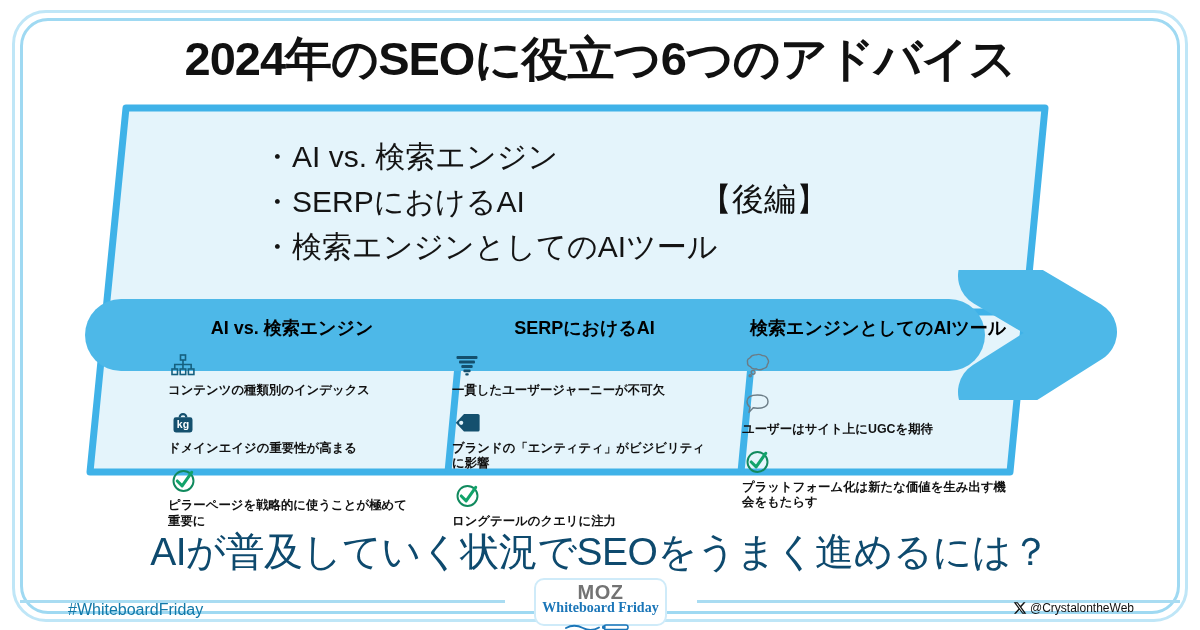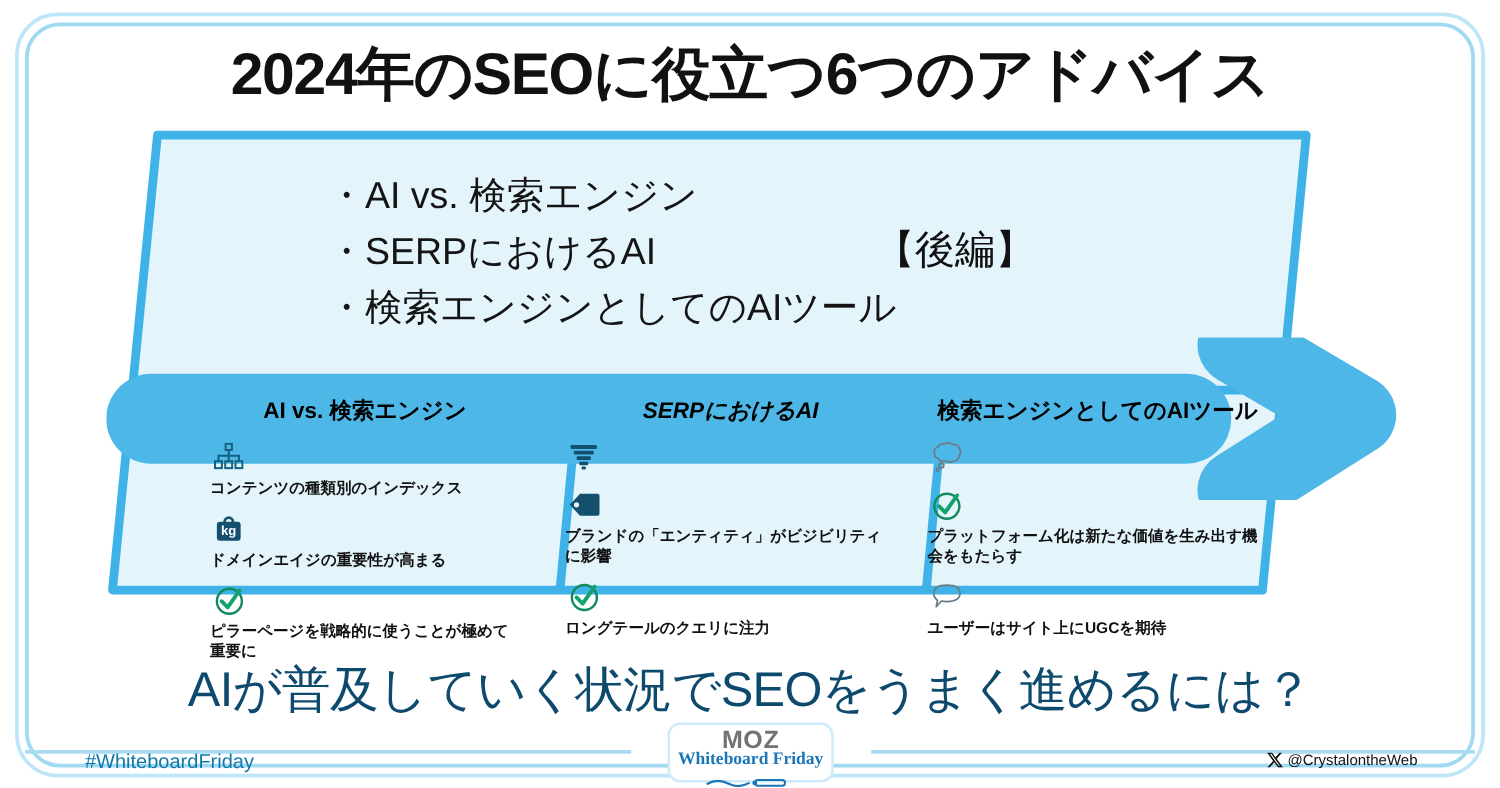--- a/index.html
+++ b/index.html
@@ -104,21 +104,21 @@
 
   .col-head {
     font-size: 18px;
     font-weight: 700;
     color: #000000;
     text-align: center;
     margin-bottom: 9px;
     white-space: nowrap;
   }
   .col-1 .col-head { text-align: center; }
-  .col-2 .col-head { text-align: center; font-style: italic; }
+  .col-2 .col-head { text-align: center; }
   .col-3 .col-head { text-align: left; padding-left: 8px; }
 
   .item {
     display: flex;
     align-items: flex-start;
     margin-bottom: 8px;
     flex-direction: column;
   }
   .item .ic {
     flex: 0 0 30px;
@@ -298,20 +298,21 @@
           <svg width="24" height="24" viewBox="0 0 24 24">
             <g fill="#14506E">
               <rect x="1.5" y="3" width="21" height="3.1" rx="1"></rect>
               <rect x="4" y="7.6" width="16" height="2.9" rx="1"></rect>
               <rect x="6.3" y="12" width="11.4" height="2.9" rx="1"></rect>
               <rect x="8.4" y="16.4" width="7.2" height="2.8" rx="1"></rect>
               <rect x="10.3" y="20.2" width="3.4" height="2.4" rx="0.8"></rect>
             </g>
           </svg>
         </span>
+        <span class="tx">一貫したユーザージャーニーが不可欠</span>
       </div>
 
       <div class="item">
         <span class="ic">
           <svg width="25" height="22" viewBox="0 0 25 22">
             <path d="M9 2 L23 2 Q24.6 2 24.6 3.6 L24.6 18 Q24.6 19.6 23 19.6 L9 19.6 L0.8 10.8 Z" fill="#14506E"></path>
             <circle cx="6.2" cy="10.8" r="2.1" fill="#E4F4FB"></circle>
           </svg>
         </span>
         <span class="tx">ブランドの「エンティティ」がビジビリティに影響</span>
@@ -338,35 +339,35 @@
               <path d="M6 4.8 Q8 1.5 12 1.9 Q15 0.6 18.4 2.6 Q22.5 2.4 23.6 6 Q25.6 8.5 23.3 11.6 Q23.2 15 19.4 15.6 Q16 17.8 12.2 15.8 Q8.2 16.8 6.4 13.7 Q3 12.6 3.6 9 Q2.6 6.2 6 4.8 Z"></path>
               <circle cx="9.1" cy="19.3" r="1.9"></circle>
               <circle cx="6.2" cy="22.8" r="1.1"></circle>
             </g>
           </svg>
         </span>
       </div>
 
       <div class="item">
         <span class="ic">
+          <svg width="27" height="22" viewBox="0 0 27 22">
+            <path d="M13.5 2 Q24 2 24 8.6 Q24 15.2 13.5 15.2 Q11 15.2 9.2 14.8 L5 19.4 L6 14.1 Q3 12.2 3 8.6 Q3 2 13.5 2 Z" fill="none" stroke="#6B7C86" stroke-width="1.4" stroke-linejoin="round"></path>
+          </svg>
+        </span>
+        <span class="tx">ユーザーはサイト上にUGCを期待</span>
+      </div>
+
+      <div class="item">
+        <span class="ic">
           <svg width="25" height="25" viewBox="0 0 26 26">
             <circle cx="13" cy="13.5" r="10.4" fill="none" stroke="#118A5E" stroke-width="2"></circle>
             <path d="M6.5 13.5 L11.6 18.6 L21.5 4.5" fill="none" stroke="#12A36A" stroke-width="3.2" stroke-linecap="round" stroke-linejoin="round"></path>
           </svg>
         </span>
         <span class="tx">プラットフォーム化は新たな価値を生み出す機会をもたらす</span>
-      </div>
-
-      <div class="item">
-        <span class="ic">
-          <svg width="27" height="22" viewBox="0 0 27 22">
-            <path d="M13.5 2 Q24 2 24 8.6 Q24 15.2 13.5 15.2 Q11 15.2 9.2 14.8 L5 19.4 L6 14.1 Q3 12.2 3 8.6 Q3 2 13.5 2 Z" fill="none" stroke="#6B7C86" stroke-width="1.4" stroke-linejoin="round"></path>
-          </svg>
-        </span>
-        <span class="tx">ユーザーはサイト上にUGCを期待</span>
       </div>
     </div>
   </div>
 
   <div class="question">AIが普及していく状況でSEOをうまく進めるには？</div>
 
   <div class="foot-line l"></div>
   <div class="foot-line r"></div>
 
   <div class="hashtag">#WhiteboardFriday</div>

